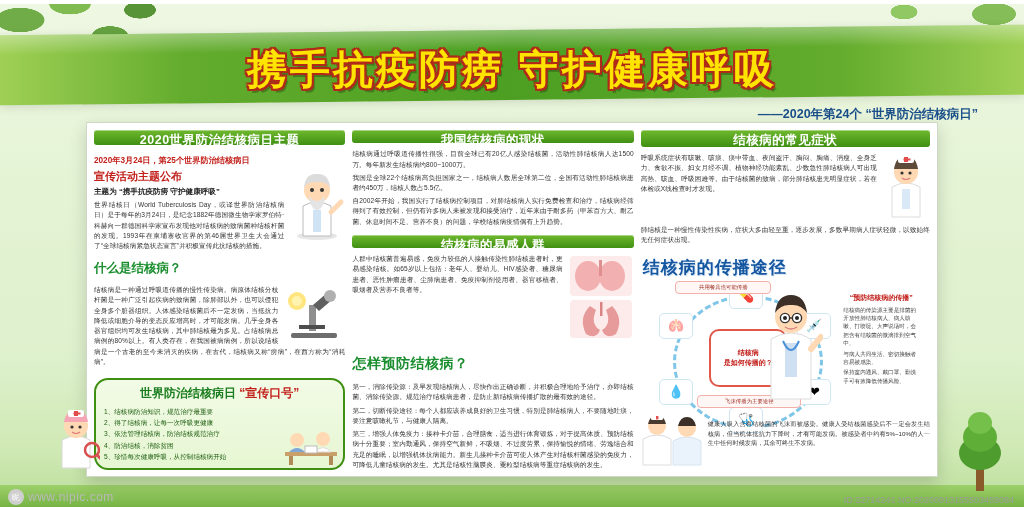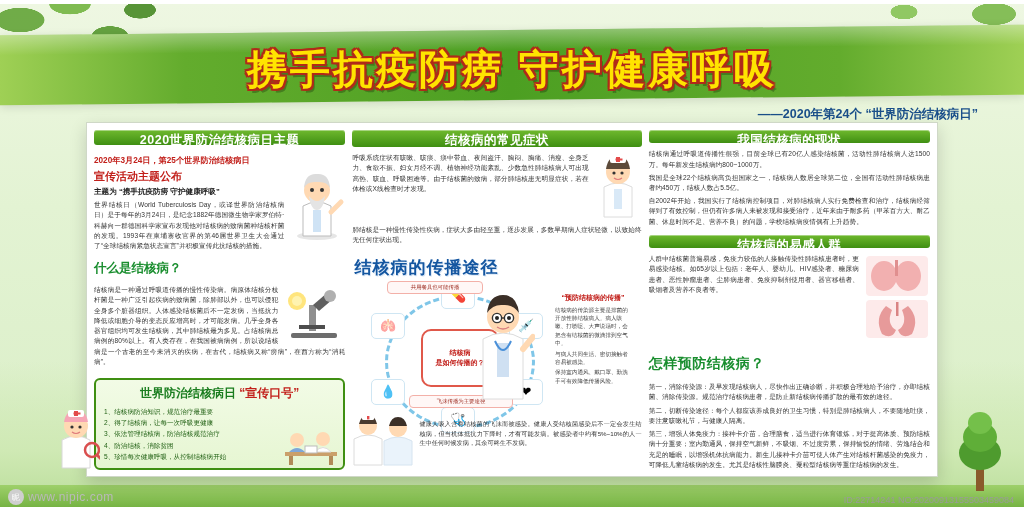--- a/index.html
+++ b/index.html
@@ -120,21 +120,21 @@
   .theme-date {
     color:#c2201b; font-weight:bold; font-size:8.2px; margin-top:4px;
   }
   .theme-line2 { color:#c2201b; font-weight:bold; font-size:11px; margin-top:3px;}
   .theme-line3 { color:#222; font-weight:bold; font-size:7.6px; margin-top:3px;}
   .float-r { float:right; margin:0 0 3px 5px; }
   .float-l { float:left; margin:0 5px 3px 0; }
 
   .slogan-box {
     margin-top:5px;
-    border:2px solid #3f8f12; border-radius:6px;
+    border:2px solid #3f8f12; border-radius:14px;
     background:linear-gradient(180deg,#f2fbe6,#e6f6d2);
     padding:5px 6px 6px 6px;
     position:relative;
   }
   .slogan-head {
     text-align:center; font-size:12px; font-weight:bold; color:#1a7d1f;
     margin-bottom:4px;
   }
   .slogan-head .q { color:#c2201b; }
   .slogan-list { list-style:none; margin:0; padding:0 0 0 2px; }
@@ -314,20 +314,58 @@
             <rect x="2" y="26" width="52" height="4" fill="#caa06a"></rect>
             <rect x="6" y="30" width="4" height="9" fill="#b08a57"></rect>
             <rect x="46" y="30" width="4" height="9" fill="#b08a57"></rect>
             <circle cx="14" cy="14" r="7" fill="#ffd9b3"></circle>
             <path d="M6 26 Q14 18 22 26 Z" fill="#7ea7d8"></path>
             <circle cx="40" cy="13" r="7" fill="#ffd9b3"></circle>
             <path d="M32 26 Q40 17 48 26 Z" fill="#ffffff" stroke="#ddd"></path>
             <rect x="22" y="20" width="12" height="7" fill="#ffffff" stroke="#bbb"></rect>
           </svg>
         </div>
+      </div>
+    </div>
+
+    <div class="col col-right">
+
+      <div class="bar bar-tall">我国结核病的现状</div>
+
+      <div class="panel">
+        <div class="body-text">结核病通过呼吸道传播性很强，目前全球已有20亿人感染结核菌，活动性肺结核病人达1500万。每年新发生结核病约800~1000万。</div>
+        <div class="body-text" style="margin-top:3px">我国是全球22个结核病高负担国家之一，结核病人数居全球第二位，全国有活动性肺结核病患者约450万，结核人数占5.5亿。</div>
+        <div class="body-text" style="margin-top:3px">自2002年开始，我国实行了结核病控制项目，对肺结核病人实行免费检查和治疗，结核病经筛得到了有效控制，但仍有许多病人未被发现和接受治疗，近年来由于耐多药（甲苯百方大、耐乙菌、休息时间不足、营养不良）的问题，学校结核病疫情偶有上升趋势。</div>
+      </div>
+
+      <div class="bar bar-tall" style="margin-top:2px">结核病的易感人群</div>
+
+      <div class="panel">
+        <div class="fig float-r" style="width:66px">
+          <svg width="66" height="86" viewBox="0 0 66 86">
+            <rect x="2" y="2" width="62" height="40" rx="4" fill="#fdeaea"></rect>
+            <ellipse cx="20" cy="22" rx="13" ry="15" fill="#f2b0b0"></ellipse>
+            <ellipse cx="44" cy="22" rx="13" ry="15" fill="#f2b0b0"></ellipse>
+            <rect x="31" y="6" width="3" height="16" fill="#e08f8f"></rect>
+            <rect x="2" y="46" width="62" height="38" rx="4" fill="#fdeaea"></rect>
+            <path d="M22 52 q-12 12 -4 28 q10 6 14 -4 q-10 -6 -4 -20 Z" fill="#e79a9a"></path>
+            <path d="M44 52 q12 12 4 28 q-10 6 -14 -4 q10 -6 4 -20 Z" fill="#e79a9a"></path>
+            <rect x="32" y="48" width="2.5" height="14" fill="#d98484"></rect>
+          </svg>
+        </div>
+        <div class="body-text">人群中结核菌普遍易感，免疫力较低的人接触传染性肺结核患者时，更易感染结核。如65岁以上包括：老年人、婴幼儿、HIV感染者、糖尿病患者、恶性肿瘤患者、尘肺病患者、免疫抑制剂使用者、器官移植者、吸烟者及营养不良者等。</div>
+        <div style="clear:both"></div>
+      </div>
+
+      <div class="q-title">怎样预防结核病？</div>
+
+      <div class="panel">
+        <div class="body-text">第一，消除传染源：及早发现结核病人，尽快作出正确诊断，并积极合理地给予治疗，亦即结核菌、消除传染源。规范治疗结核病患者，是防止新结核病传播扩散的最有效的途径。</div>
+        <div class="body-text" style="margin-top:3px">第二，切断传染途径：每个人都应该养成良好的卫生习惯，特别是肺结核病人，不要随地吐痰，要注意咳嗽礼节，与健康人隔离。</div>
+        <div class="body-text" style="margin-top:3px">第三，增强人体免疫力：接种卡介苗，合理膳食，适当进行体育锻炼，对于提高体质、预防结核病十分重要；室内勤通风，保持空气新鲜，不吸烟、不过度劳累，保持愉悦的情绪、劳逸结合和充足的睡眠，以增强机体抗病能力。新生儿接种卡介苗可使人体产生对结核杆菌感染的免疫力，可降低儿童结核病的发生。尤其是结核性脑膜炎、粟粒型结核病等重症结核病的发生。</div>
       </div>
     </div>
 
     <div class="col col-mid">
 
       <div class="bar bar-tall">结核病的常见症状</div>
 
       <div class="panel">
         <div class="fig float-r" style="width:48px">
           <svg width="48" height="66" viewBox="0 0 48 66">
@@ -403,58 +441,20 @@
             <path d="M32 50 L32 26 Q46 18 60 26 L60 50 Z" fill="#eaf3fb" stroke="#d6e4f0"></path>
             <circle cx="46" cy="13" r="9" fill="#ffd9b3"></circle>
             <path d="M37 11 Q39 2 46 2 Q53 2 55 11 Z" fill="#3b2f27"></path>
           </svg>
         </div>
         <div class="mid-foot">健康人吸入含有结核菌的飞沫而被感染。健康人受结核菌感染后不一定会发生结核病，但当机体抵抗力下降时，才有可能发病。被感染者中约有5%~10%的人一生中任何时候发病，其余可终生不发病。</div>
         <div style="clear:both"></div>
       </div>
     </div>
 
-    <div class="col col-right">
-
-      <div class="bar bar-tall">我国结核病的现状</div>
-
-      <div class="panel">
-        <div class="body-text">结核病通过呼吸道传播性很强，目前全球已有20亿人感染结核菌，活动性肺结核病人达1500万。每年新发生结核病约800~1000万。</div>
-        <div class="body-text" style="margin-top:3px">我国是全球22个结核病高负担国家之一，结核病人数居全球第二位，全国有活动性肺结核病患者约450万，结核人数占5.5亿。</div>
-        <div class="body-text" style="margin-top:3px">自2002年开始，我国实行了结核病控制项目，对肺结核病人实行免费检查和治疗，结核病经筛得到了有效控制，但仍有许多病人未被发现和接受治疗，近年来由于耐多药（甲苯百方大、耐乙菌、休息时间不足、营养不良）的问题，学校结核病疫情偶有上升趋势。</div>
-      </div>
-
-      <div class="bar bar-tall" style="margin-top:2px">结核病的易感人群</div>
-
-      <div class="panel">
-        <div class="fig float-r" style="width:66px">
-          <svg width="66" height="86" viewBox="0 0 66 86">
-            <rect x="2" y="2" width="62" height="40" rx="4" fill="#fdeaea"></rect>
-            <ellipse cx="20" cy="22" rx="13" ry="15" fill="#f2b0b0"></ellipse>
-            <ellipse cx="44" cy="22" rx="13" ry="15" fill="#f2b0b0"></ellipse>
-            <rect x="31" y="6" width="3" height="16" fill="#e08f8f"></rect>
-            <rect x="2" y="46" width="62" height="38" rx="4" fill="#fdeaea"></rect>
-            <path d="M22 52 q-12 12 -4 28 q10 6 14 -4 q-10 -6 -4 -20 Z" fill="#e79a9a"></path>
-            <path d="M44 52 q12 12 4 28 q-10 6 -14 -4 q10 -6 4 -20 Z" fill="#e79a9a"></path>
-            <rect x="32" y="48" width="2.5" height="14" fill="#d98484"></rect>
-          </svg>
-        </div>
-        <div class="body-text">人群中结核菌普遍易感，免疫力较低的人接触传染性肺结核患者时，更易感染结核。如65岁以上包括：老年人、婴幼儿、HIV感染者、糖尿病患者、恶性肿瘤患者、尘肺病患者、免疫抑制剂使用者、器官移植者、吸烟者及营养不良者等。</div>
-        <div style="clear:both"></div>
-      </div>
-
-      <div class="q-title">怎样预防结核病？</div>
-
-      <div class="panel">
-        <div class="body-text">第一，消除传染源：及早发现结核病人，尽快作出正确诊断，并积极合理地给予治疗，亦即结核菌、消除传染源。规范治疗结核病患者，是防止新结核病传播扩散的最有效的途径。</div>
-        <div class="body-text" style="margin-top:3px">第二，切断传染途径：每个人都应该养成良好的卫生习惯，特别是肺结核病人，不要随地吐痰，要注意咳嗽礼节，与健康人隔离。</div>
-        <div class="body-text" style="margin-top:3px">第三，增强人体免疫力：接种卡介苗，合理膳食，适当进行体育锻炼，对于提高体质、预防结核病十分重要；室内勤通风，保持空气新鲜，不吸烟、不过度劳累，保持愉悦的情绪、劳逸结合和充足的睡眠，以增强机体抗病能力。新生儿接种卡介苗可使人体产生对结核杆菌感染的免疫力，可降低儿童结核病的发生。尤其是结核性脑膜炎、粟粒型结核病等重症结核病的发生。</div>
-      </div>
-    </div>
-
   </div>
 
   <div id="wm-left">
     <span class="logo">昵</span>
     <span>www.nipic.com</span>
   </div>
   <div id="wm-right">ID:22714241 NO:20200913155503459084</div>
 
 </div>
 

